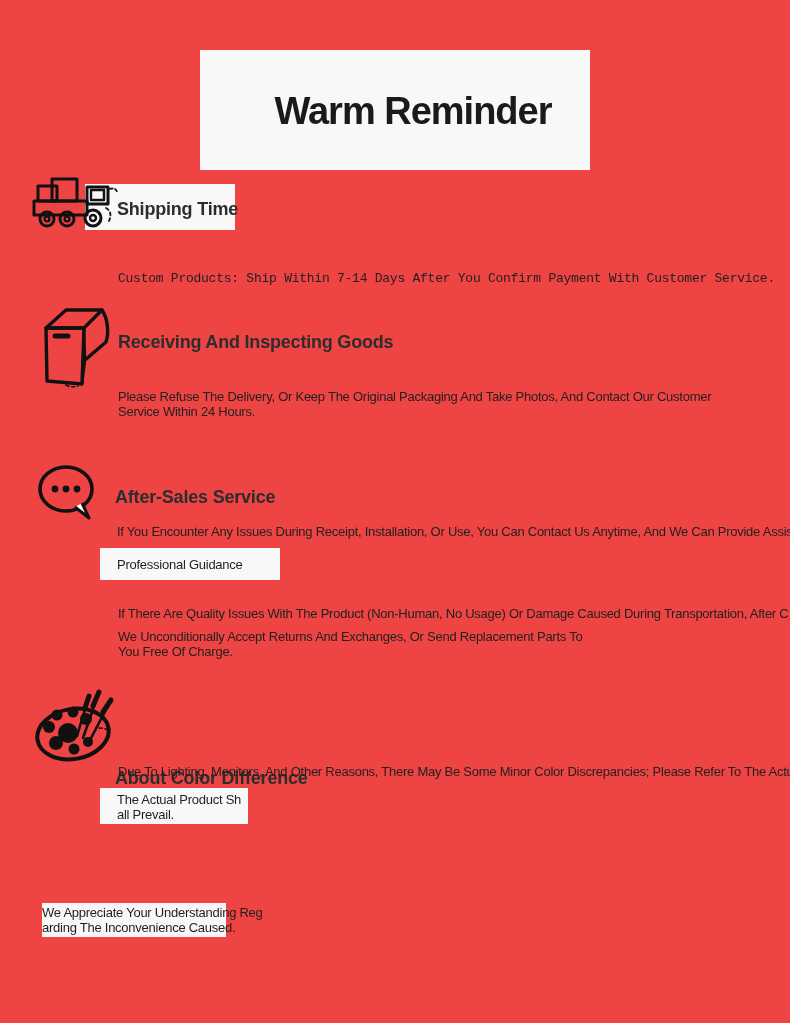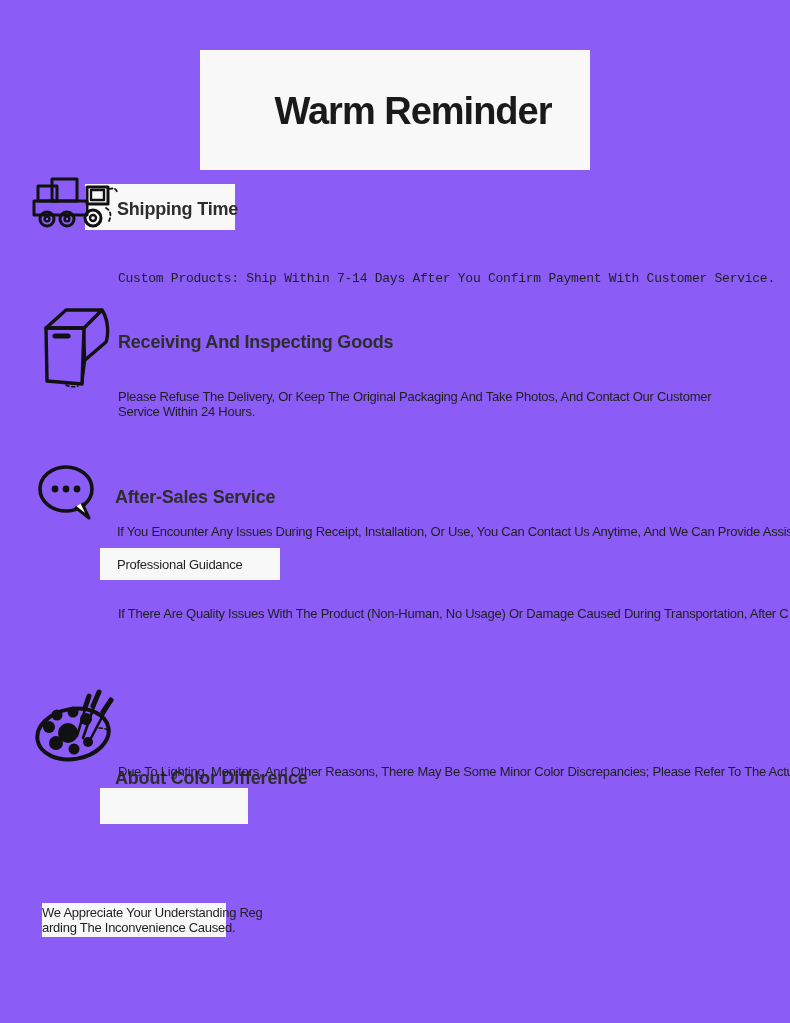--- a/index.html
+++ b/index.html
@@ -1,17 +1,17 @@
 <!DOCTYPE html>
 <html><head>
 <meta charset="utf-8">
 <style>
   html,body{margin:0;padding:0;background:#ffffff;}
   .page{
-    position:relative;width:790px;height:1023px;background:#8b5cf6;
+    position:relative;width:790px;height:1023px;background:#ef4444;
     overflow:hidden;font-family:"Liberation Sans", sans-serif;color:#1f1f1f;
   }
   .patch{position:absolute;background:#f9f8f8;}
   .title{
     position:absolute;top:90px;left:18px;width:790px;text-align:center;
     font-size:38px;font-weight:700;letter-spacing:-1px;color:#1a1a1a;white-space:nowrap;
   }
   .heading{
     position:absolute;font-size:18px;font-weight:700;color:#2d2d2d;
     letter-spacing:-0.2px;white-space:nowrap;
@@ -78,20 +78,22 @@
       <path d="M39 44 L53 55 L46 40" fill="#ffffff" stroke="#111111" stroke-width="3" stroke-linejoin="round"></path>
       <circle cx="19" cy="26" r="3.4" fill="#111111"></circle>
       <circle cx="30" cy="26" r="3.4" fill="#111111"></circle>
       <circle cx="41" cy="26" r="3.4" fill="#111111"></circle>
     </svg>
   </div>
   <div class="heading" style="left:115px;top:487px;">After-Sales Service</div>
   <div class="body" style="left:117px;top:525px;">If You Encounter Any Issues During Receipt, Installation, Or Use, You Can Contact Us Anytime, And We Can Provide Assis</div>
   <div class="body" style="left:117px;top:558px;">Professional Guidance</div>
   <div class="body" style="left:118px;top:607px;text-align:right;">If There Are Quality Issues With The Product (Non-Human, No Usage) Or Damage Caused During Transportation, After C</div>
+  <div class="body multi" style="left:118px;top:630px;">We Unconditionally Accept Returns And Exchanges, Or Send Replacement Parts To
+You Free Of Charge.</div>
 
   <div class="icon" style="left:33px;top:686px;">
     <svg width="88" height="76" viewBox="0 0 88 76" fill="none">
       <ellipse cx="40" cy="48" rx="36" ry="25" stroke="#111111" stroke-width="4" transform="rotate(-10 40 48)"></ellipse>
       <circle cx="35" cy="47" r="10" fill="#111111"></circle>
       <circle cx="16" cy="41" r="6" fill="#111111"></circle>
       <circle cx="23" cy="57" r="7" fill="#111111"></circle>
       <circle cx="41" cy="63" r="5.5" fill="#111111"></circle>
       <circle cx="55" cy="56" r="5" fill="#111111"></circle>
       <circle cx="24" cy="29" r="5.5" fill="#111111"></circle>
@@ -103,17 +105,19 @@
         <path d="M66 6 L50 52" stroke-width="2.6"></path>
         <path d="M66 6 L60 20" stroke-width="5"></path>
         <path d="M78 14 L57 54" stroke-width="2.6"></path>
         <path d="M78 14 L70 26" stroke-width="5"></path>
         <path d="M66 42 q8 0 10 4" stroke-width="1.6" stroke-dasharray="3 3"></path>
       </g>
     </svg>
   </div>
   <div class="heading" style="left:115px;top:768px;">About Color Difference</div>
   <div class="body" style="left:118px;top:765px;">Due To Lighting, Monitors, And Other Reasons, There May Be Some Minor Color Discrepancies; Please Refer To The Actu</div>
+  <div class="body multi" style="left:117px;top:793px;">The Actual Product Sh
+all Prevail.</div>
 
   <div class="body multi note" style="left:42px;top:905px;">We Appreciate Your Understanding Reg
 arding The Inconvenience Caused.</div>
 
 </div>
 
 </body></html>

